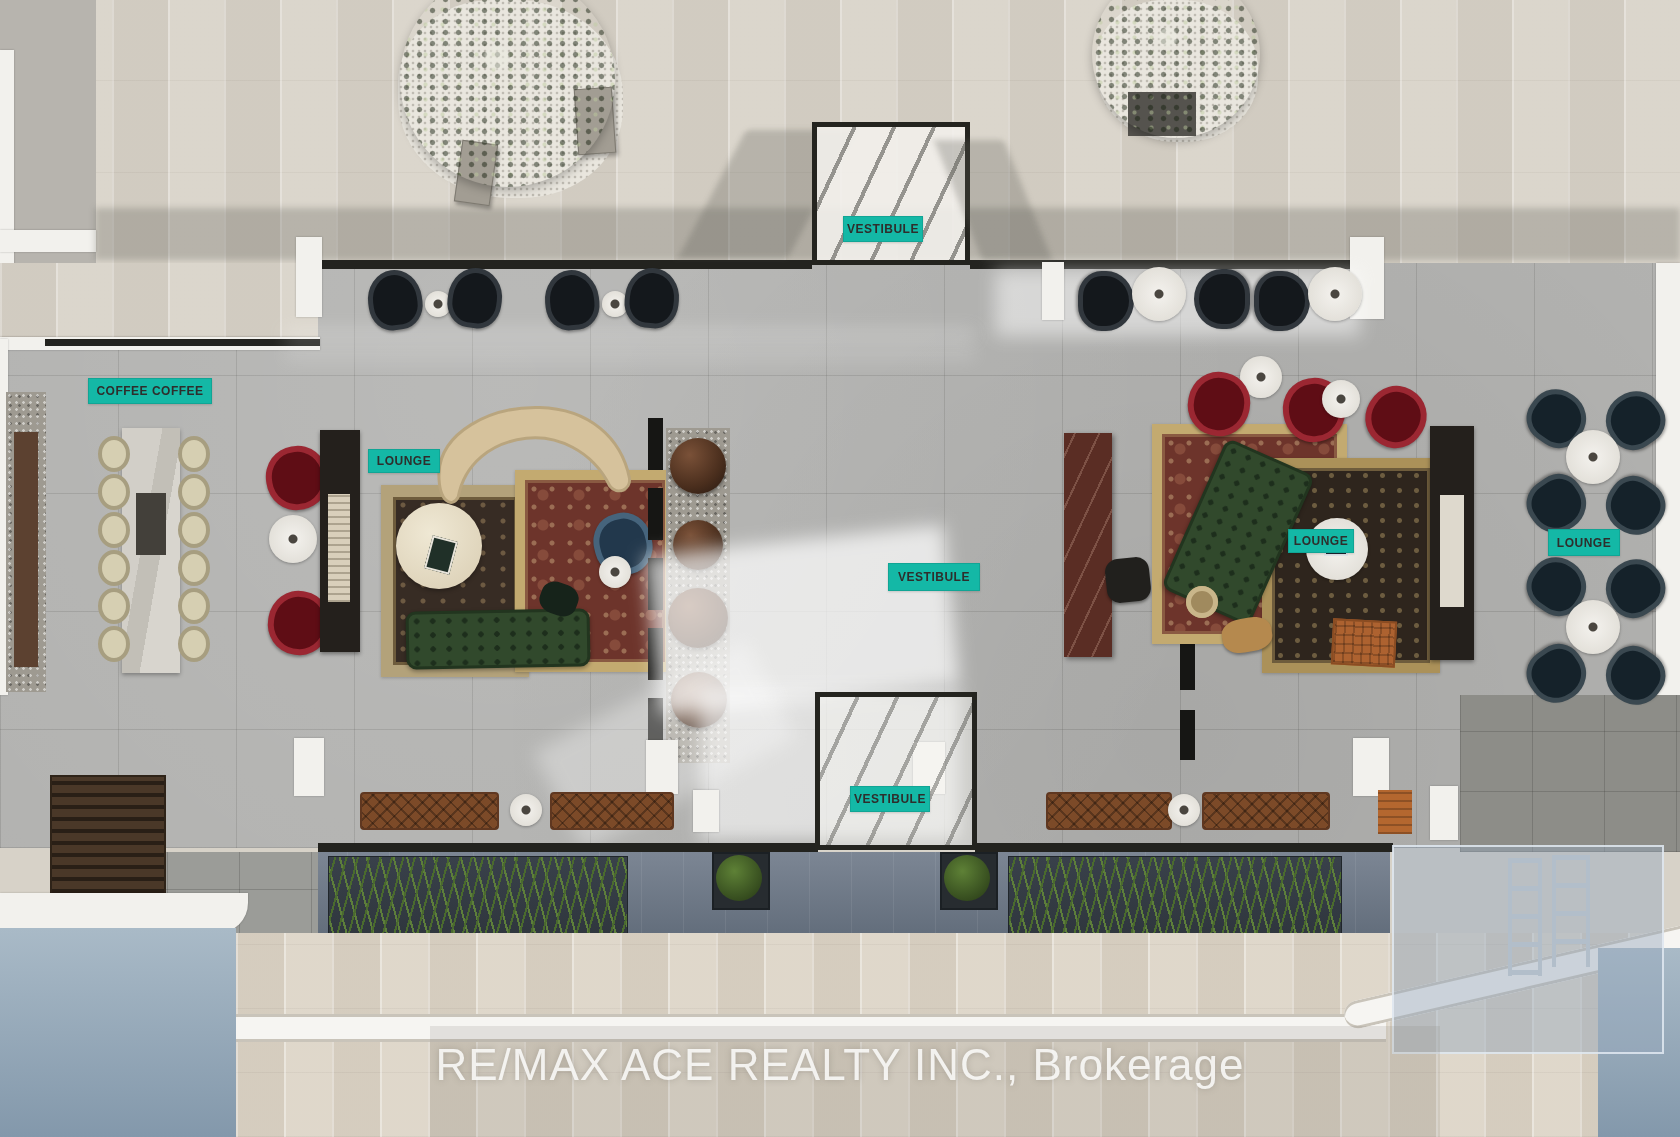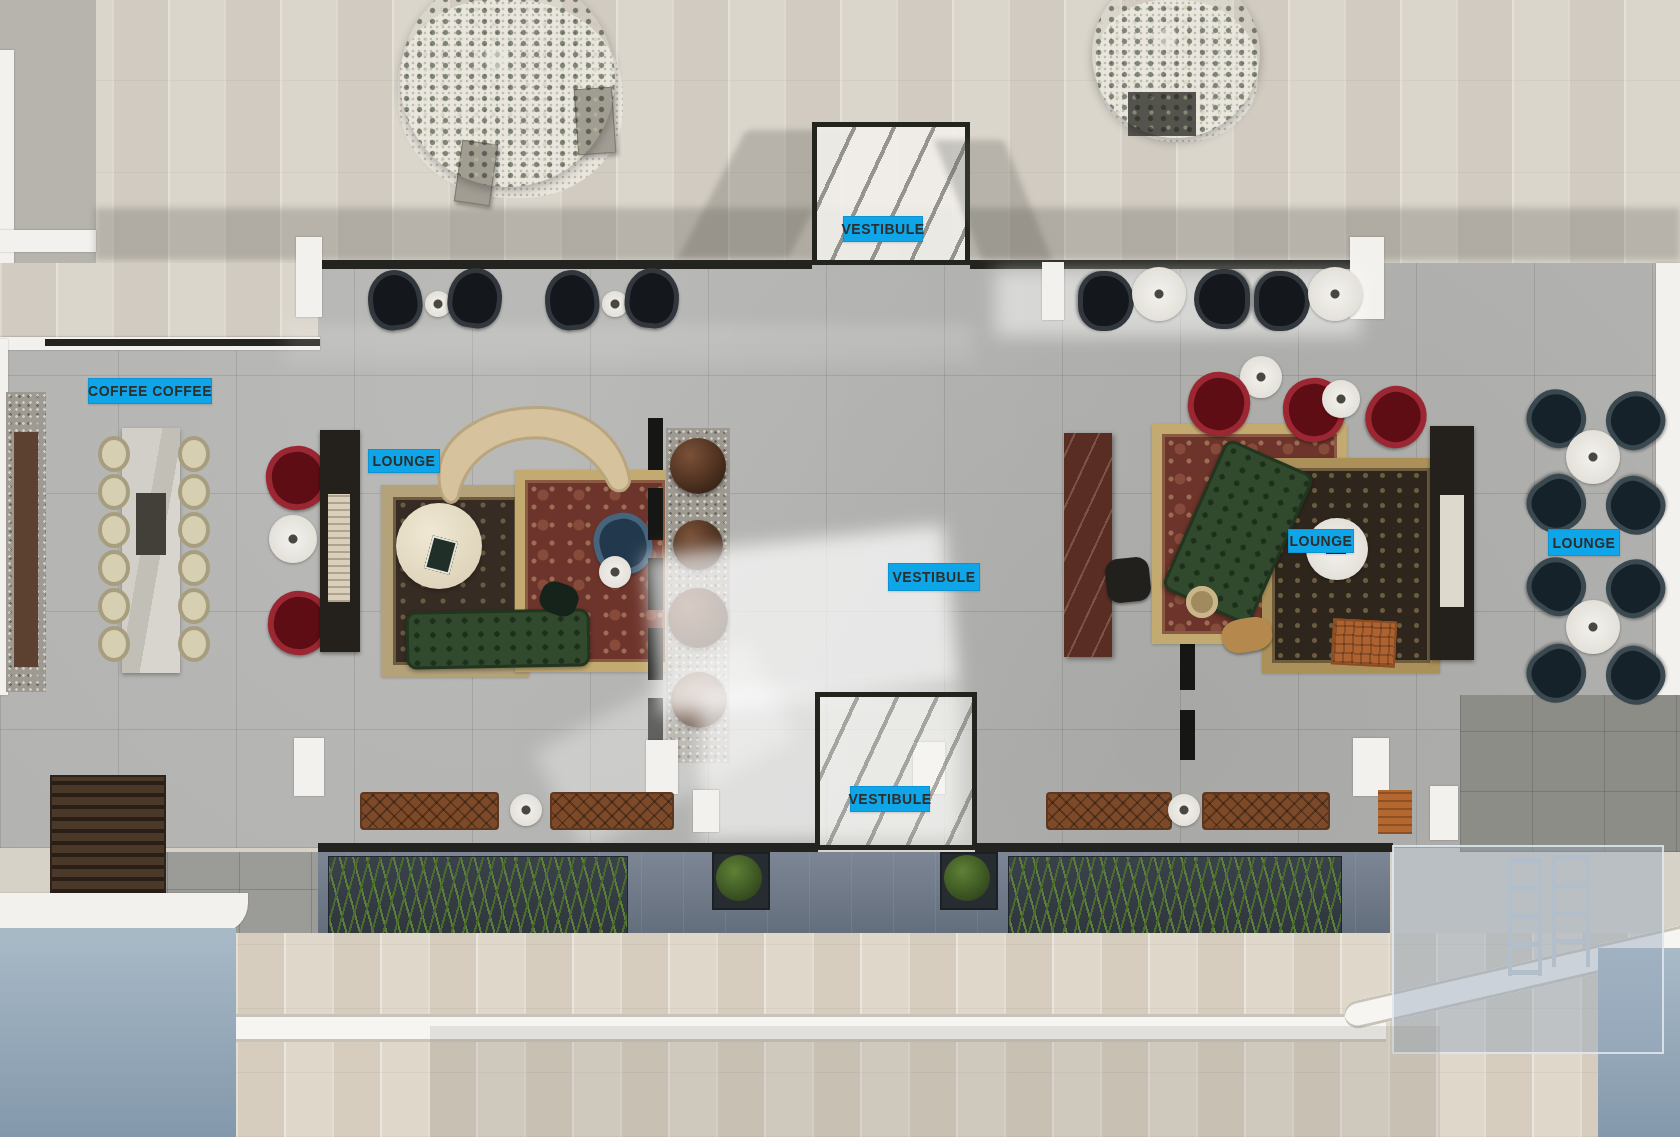--- a/index.html
+++ b/index.html
@@ -41,22 +41,22 @@
       repeating-linear-gradient(90deg, rgba(255,255,255,.35) 0 2px, rgba(0,0,0,0) 2px 48px),
       repeating-linear-gradient(90deg, rgba(196,186,172,.25) 0 48px, rgba(235,229,220,.25) 48px 96px),
       repeating-linear-gradient(0deg, rgba(130,120,108,.12) 0 1px, rgba(0,0,0,0) 1px 64px);
   }
   .pool{background:linear-gradient(180deg,#a9bac7,#8398ab);}
   .wall-white{background:#f2f1ed;box-shadow:0 0 2px rgba(0,0,0,.25);}
   .dark-line{background:#23231f;}
 
   
   .lbl{display:flex;align-items:center;justify-content:center;
-       background:#0ea5e9;color:#2e2e2c;border:1px solid rgba(0,0,0,.10);
-       font-weight:700;font-size:14px;letter-spacing:.5px;white-space:nowrap;
+       background:#14b8a6;color:#2e2e2c;border:1px solid rgba(0,0,0,.10);
+       font-weight:700;font-size:12px;letter-spacing:.5px;white-space:nowrap;
        box-shadow:0 1px 2px rgba(0,0,0,.15);}
 
   
   .chair-dark{background:#14181c;border:5px solid #31373d;border-radius:50% 50% 42% 42%;box-shadow:0 2px 3px rgba(0,0,0,.35);}
   .chair-slate{background:#15222a;border:5px solid #3a4850;border-radius:48% 48% 42% 42%;box-shadow:0 2px 3px rgba(0,0,0,.35);}
   .red-chair{background:#5f0d15;border:6px solid #9b2732;border-radius:48%;box-shadow:0 2px 3px rgba(0,0,0,.35);}
   .blue-chair{background:#22384c;border:6px solid #46647c;border-radius:46%;box-shadow:0 2px 3px rgba(0,0,0,.35);}
   .tbl-white{background:radial-gradient(circle, #4a4640 0 4px, rgba(0,0,0,0) 5px),radial-gradient(circle,#f4f2ee,#dcd9d1);
              border-radius:50%;box-shadow:0 1px 3px rgba(0,0,0,.3);}
   .stool{background:#d6cfb2;border:4px solid #a79e80;border-radius:50%;}
@@ -290,14 +290,15 @@
   <div class="abs wall-white" style="left:0;top:893px;width:248px;height:40px;border-radius:0 0 30px 0;"></div>
   <div class="abs pool" style="left:0;top:928px;width:236px;height:209px;"></div>
   <div class="abs path-white" style="left:236px;top:1014px;width:1150px;height:28px;"></div>
   <div class="abs path-white" style="left:1340px;top:963px;width:360px;height:28px;transform:rotate(-13deg);border-radius:30px;"></div>
   <div class="abs pool" style="left:1598px;top:948px;width:82px;height:189px;"></div>
   <div class="abs ladder" style="left:1508px;top:858px;width:26px;height:118px;"></div>
   <div class="abs ladder" style="left:1552px;top:855px;width:30px;height:112px;"></div>
   <div class="abs" style="left:1392px;top:845px;width:268px;height:205px;background:rgba(150,168,188,.45);border:2px solid rgba(230,238,245,.8);"></div>
 
   <div class="abs" style="left:430px;top:1026px;width:1010px;height:111px;background:rgba(140,135,126,.18);"></div>
+  <div id="watermark" class="abs" style="left:240px;top:1032px;width:1200px;height:66px;">RE/MAX ACE REALTY INC., Brokerage</div>
 
 </div>
 
 </body></html>

